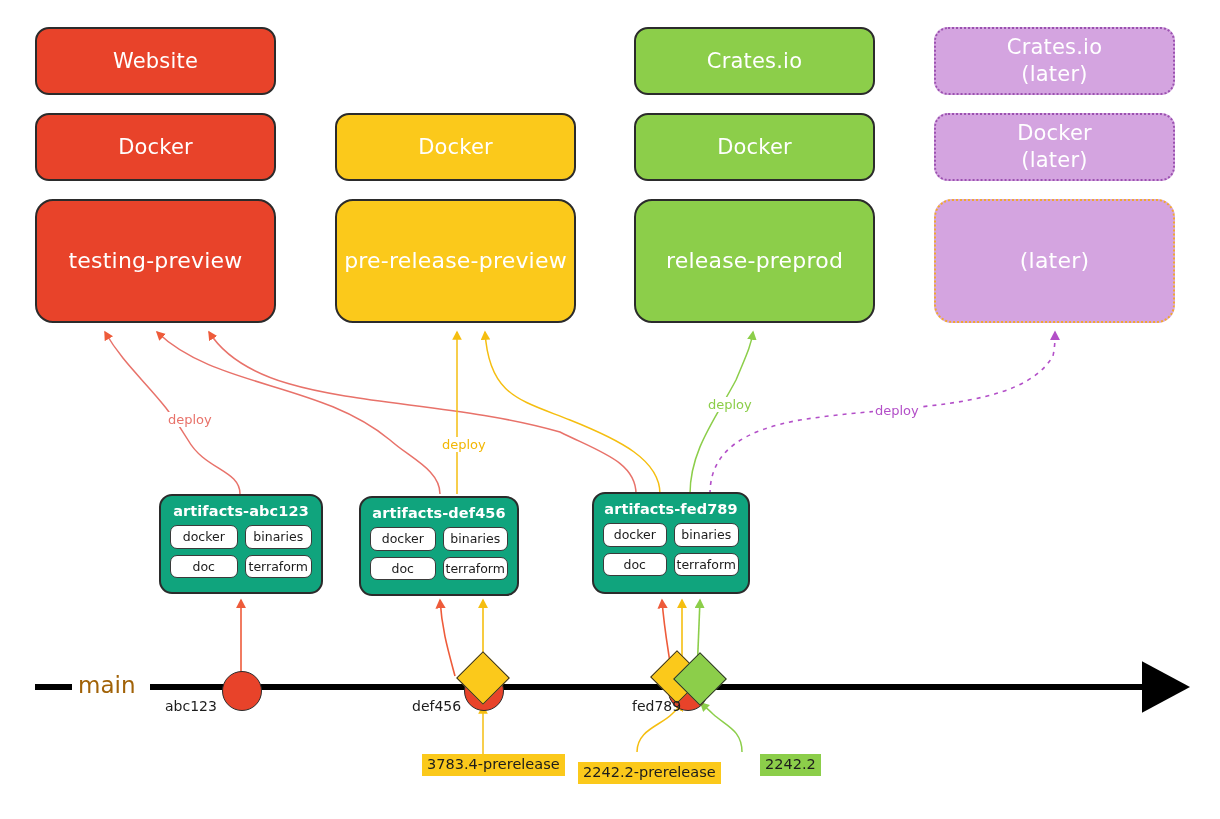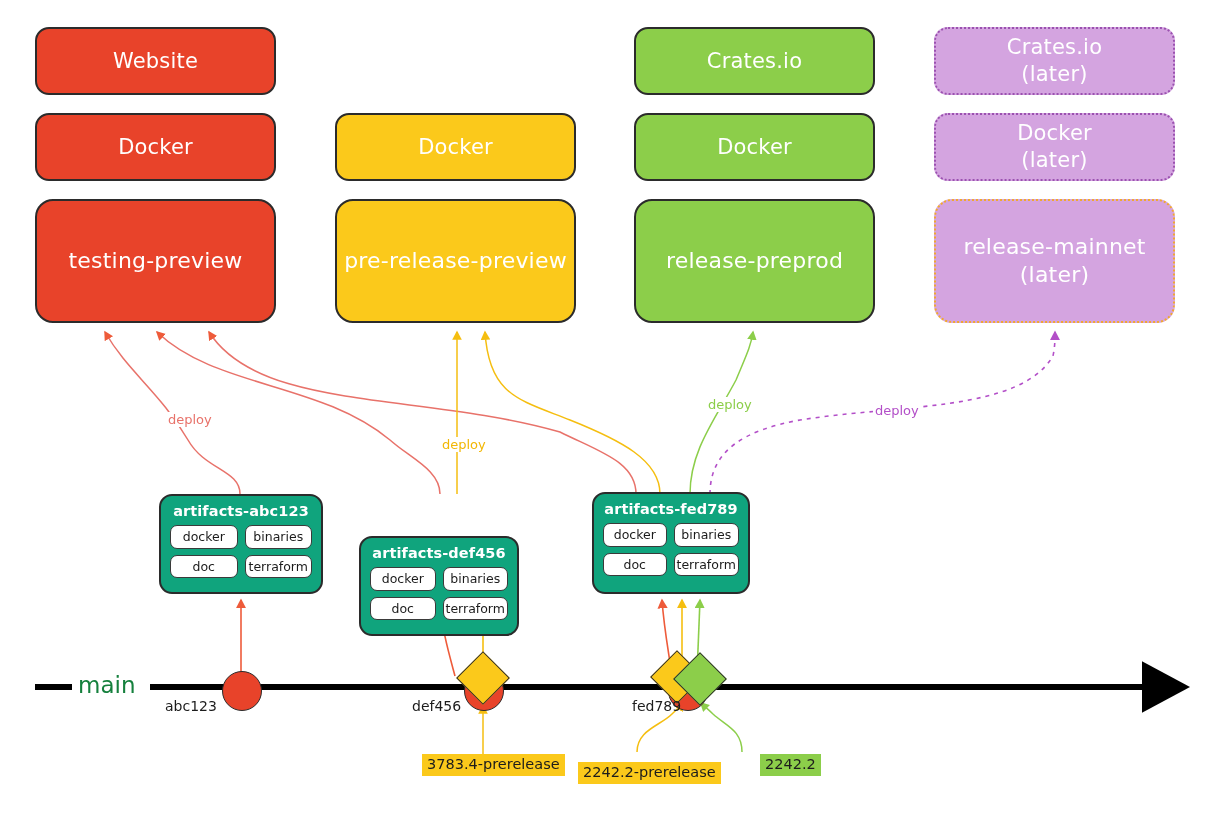--- a/index.html
+++ b/index.html
@@ -87,21 +87,21 @@
     color: #1c1c1c;
     text-align: center;
     padding: 3px 2px;
     line-height: 1.25;
   }
 
   
   .branch-label {
     position: absolute;
     font-size: 23px;
-    color: #15803d;
+    color: #a16207;
     white-space: nowrap;
     text-align: right;
   }
   .commit-dot {
     position: absolute;
     width: 38px;
     height: 38px;
     border-radius: 50%;
     background: #E8432A;
     border: 1.5px solid #2b2b2b;
@@ -237,41 +237,40 @@
     </div>
   </div>
   <div class="stage-box ghost-purple" style="left:934px; top:113px; width:241px; height:68px;">
     <div>
       <span>Docker</span>
       <span class="sub">(later)</span>
     </div>
   </div>
   <div class="stage-box env ghost-purple-alt" style="left:934px; top:199px; width:241px; height:124px;">
     <div>
-      <span>release-mainnet</span>
       <span class="sub">(later)</span>
     </div>
   </div>
 
   <div class="edge-label red" style="left:166px; top:412px;">deploy</div>
   <div class="edge-label yellow" style="left:440px; top:437px;">deploy</div>
   <div class="edge-label green" style="left:706px; top:397px;">deploy</div>
   <div class="edge-label purple" style="left:873px; top:403px;">deploy</div>
 
   <div class="artifact-box" style="left:159px; top:494px; width:164px; height:100px;">
     <div class="artifact-title">artifacts-abc123</div>
     <div class="artifact-grid">
       <div class="chip">docker</div>
       <div class="chip">binaries</div>
       <div class="chip">doc</div>
       <div class="chip">terraform</div>
     </div>
   </div>
 
-  <div class="artifact-box" style="left:359px; top:496px; width:160px; height:100px;margin-top:40px;">
+  <div class="artifact-box" style="left:359px; top:496px; width:160px; height:100px;">
     <div class="artifact-title">artifacts-def456</div>
     <div class="artifact-grid">
       <div class="chip">docker</div>
       <div class="chip">binaries</div>
       <div class="chip">doc</div>
       <div class="chip">terraform</div>
     </div>
   </div>
 
   <div class="artifact-box" style="left:592px; top:492px; width:158px; height:102px;">

